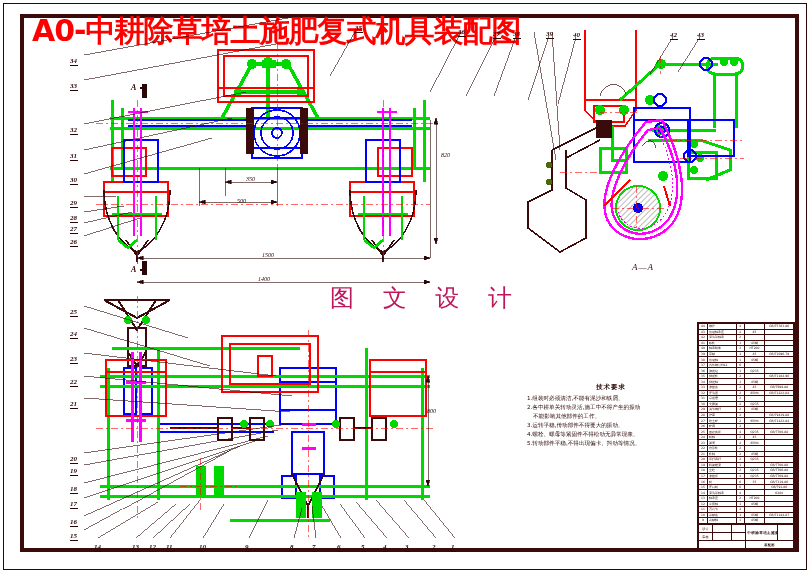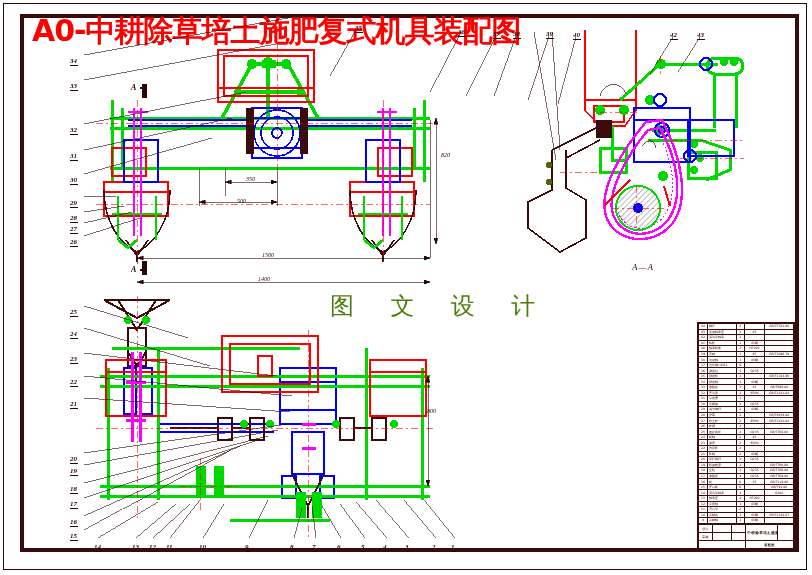--- a/index.html
+++ b/index.html
@@ -7,21 +7,21 @@
   #sheet{position:relative;width:812px;height:575px;background:#ffffff;}
 
   
   .outer-border{position:absolute;left:3px;top:3px;width:804px;height:567px;border:1px solid #2b0606;box-sizing:border-box;}
   .inner-border{position:absolute;left:20px;top:14px;width:779px;height:538px;border:4px solid #3b0b0b;box-sizing:border-box;}
 
   
   .sheet-title{position:absolute;left:24px;top:16px;font-family:"DejaVu Sans",sans-serif;font-size:30px;font-weight:bold;color:#ff0000;letter-spacing:-1px;white-space:nowrap;line-height:1;margin-left:8px;}
 
   
-  .watermark{position:absolute;left:330px;top:290px;font-family:Liberation Mono, monospace;font-size:24px;color:#4d7c0f;letter-spacing:11px;white-space:nowrap;}
+  .watermark{position:absolute;left:330px;top:282px;font-family:Liberation Sans, sans-serif;font-size:24px;color:#be185d;letter-spacing:11px;white-space:nowrap;}
 
   
   .aa-label{position:absolute;left:632px;top:262px;font-family:"Liberation Serif",serif;font-style:italic;font-size:9px;color:#3b0b0b;letter-spacing:1px;}
 
   
   .cal{position:absolute;font-family:"Liberation Serif",serif;font-style:italic;font-weight:bold;font-size:7px;color:#2b0606;border-bottom:1px solid #2b0606;padding:0 1px 0 0;line-height:8px;}
 
   
   .vec{position:absolute;left:0;top:0;width:812px;height:575px;pointer-events:none;}
 
@@ -466,20 +466,31 @@
 
   <div id="dims">
       <div class="dim" style="left: 246px; top: 176px;">350</div>
       <div class="dim" style="left: 237px; top: 198px;">500</div>
       <div class="dim" style="left: 262px; top: 252px;">1500</div>
       <div class="dim" style="left: 258px; top: 276px;">1400</div>
       <div class="dim" style="left: 441px; top: 152px;">820</div>
       <div class="dim" style="left: 427px; top: 408px;">800</div>
     </div>
 
+  <div class="tech-note">
+    <div class="tn-title">技术要求</div>
+    <div id="tn-items">
+        <div class="tn-item">1.组装时必须清洁,不能有泥沙和铁屑。</div>
+        <div class="tn-item">2.各中耕单关转动灵活,施工中不得产生的振动</div>
+        <div class="tn-sub">不能影响其他部件的工作。</div>
+        <div class="tn-item">3.运转平稳,传动部件不得要大的振动。</div>
+        <div class="tn-item">4.螺栓、螺母等紧固件不得松动无异常现象。</div>
+        <div class="tn-item">5.转动部件平稳,不得出现偏卡、抖动等情况。</div>
+      </div>
+  </div>
 
   <div class="titleblock">
     <div style="position:absolute;left:0;top:0;right:0;bottom:26px;overflow:hidden;">
       <table class="tb-table">
         <tbody id="tb-body">
             <tr>
               <td class="c-no">44</td>
               <td class="c-name">螺栓</td>
               <td class="c-qty">4</td>
               <td class="c-mat"></td>

